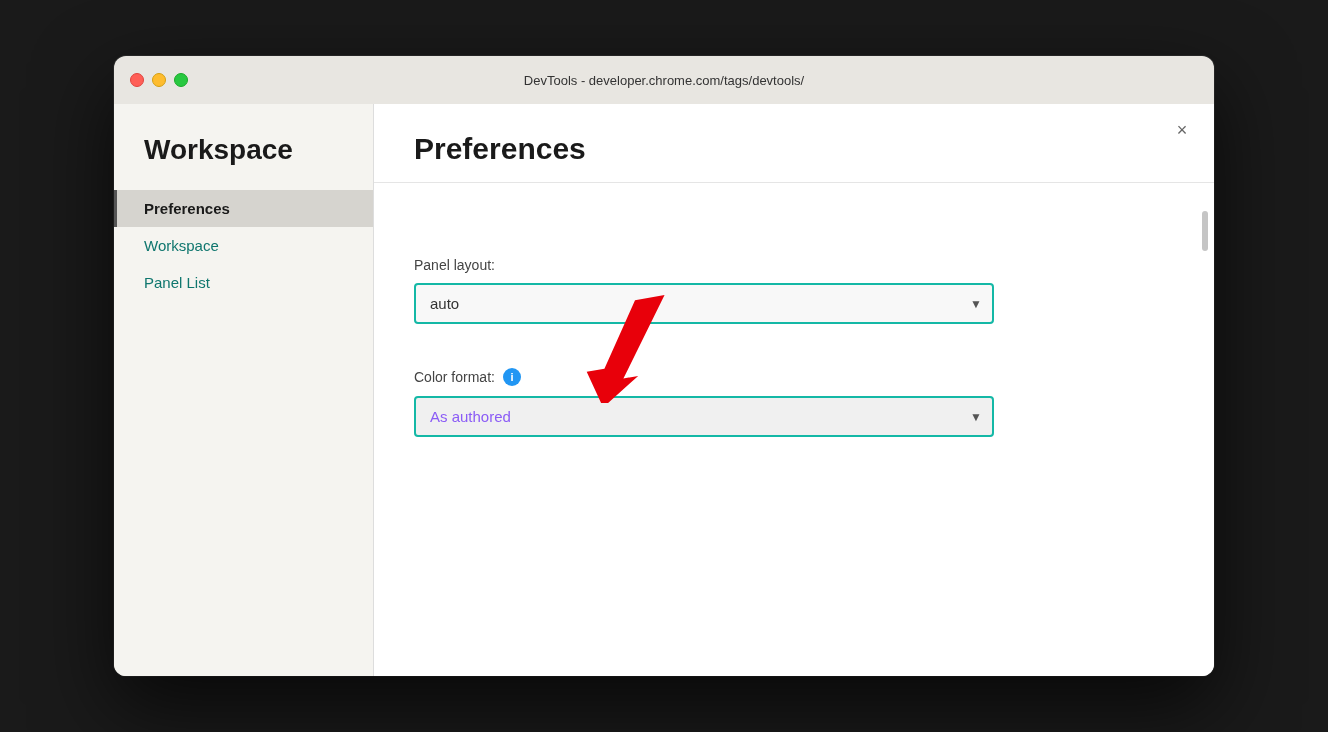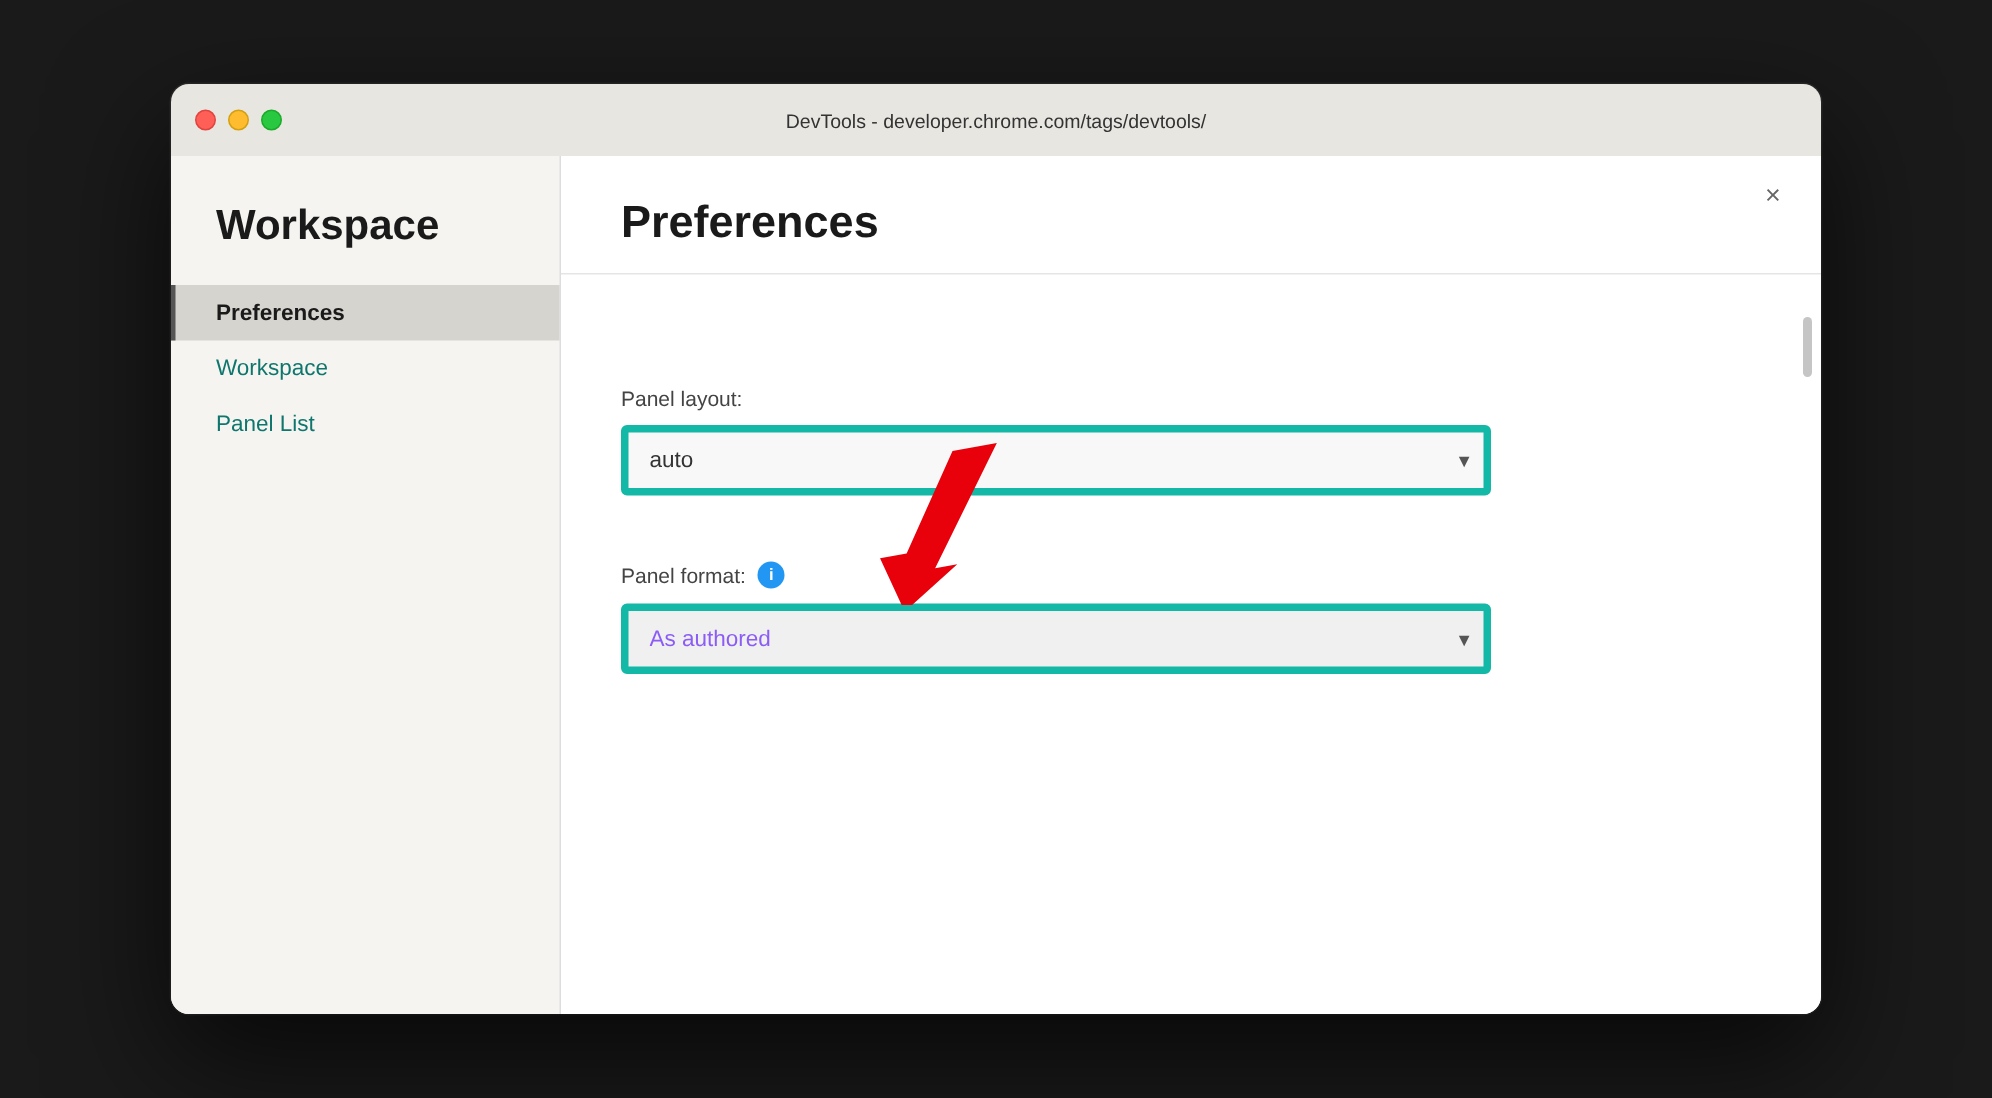--- a/index.html
+++ b/index.html
@@ -188,21 +188,21 @@
       position: relative;
       width: 580px;
     }
 
     .select-control {
       width: 100%;
       padding: 10px 40px 10px 14px;
       font-size: 15px;
       color: #333;
       background: #f8f8f8;
-      border: 5px solid #14b8a6;
+      border: 2px solid #14b8a6;
       border-radius: 4px;
       appearance: none;
       cursor: pointer;
       outline: none;
     }
 
     .select-arrow {
       position: absolute;
       right: 12px;
       top: 50%;
@@ -296,21 +296,21 @@
               <option>auto</option>
               <option>horizontal</option>
               <option>vertical</option>
             </select>
             <span class="select-arrow">▼</span>
           </div>
         </div>
 
         <div class="form-section">
           <div class="color-format-label-row">
-            <label class="form-label" style="margin-bottom:0">Panel format:</label>
+            <label class="form-label" style="margin-bottom:0">Color format:</label>
             <span class="info-icon">i</span>
           </div>
           <div class="select-wrapper">
             <select class="select-control" style="background:#f0f0f0; color:#8b5cf6;">
               <option>As authored</option>
               <option>HEX</option>
               <option>RGB</option>
               <option>HSL</option>
             </select>
             <span class="select-arrow">▼</span>

